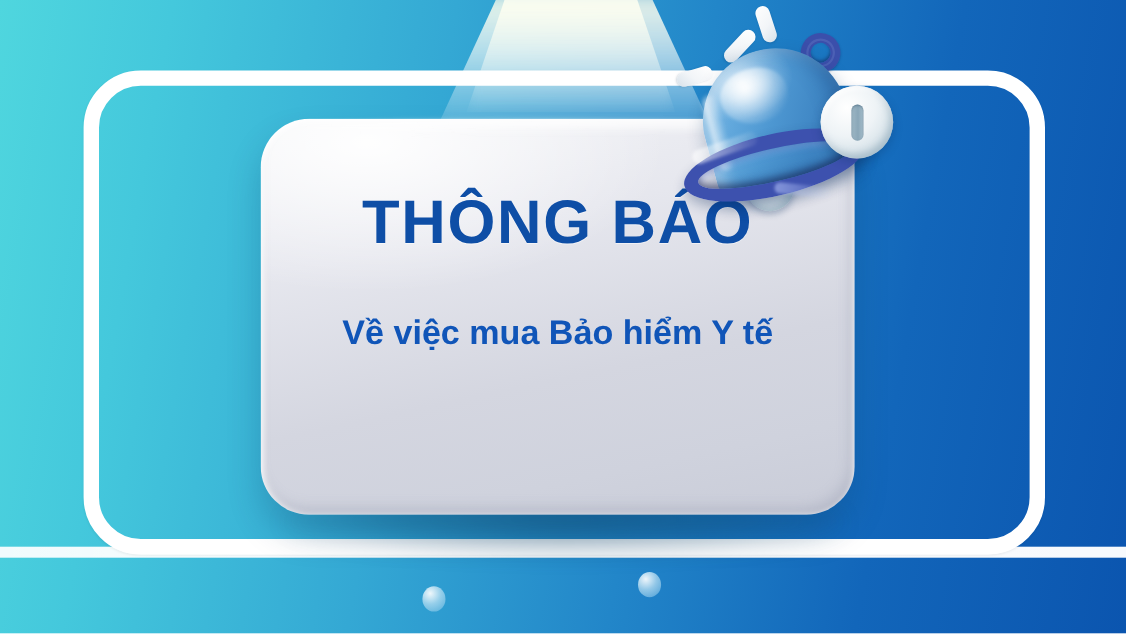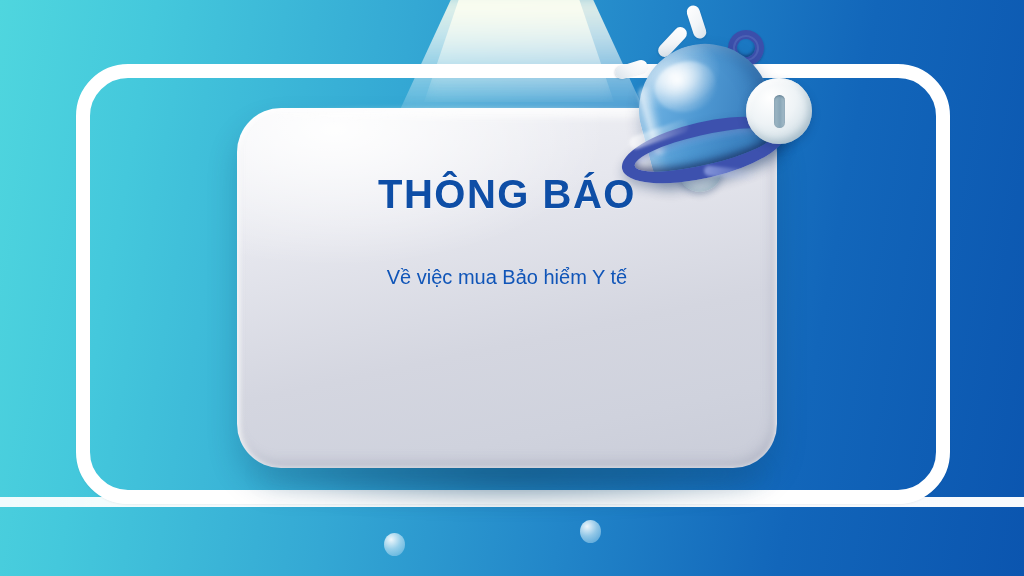--- a/index.html
+++ b/index.html
@@ -89,31 +89,31 @@
   }
 
   .card-text {
     position: absolute;
     left: 0; top: 0; width: 540px; height: 360px;
     display: flex; flex-direction: column;
     align-items: center; justify-content: flex-start;
     padding-top: 66px;
   }
   .title {
-    font-size: 40px;
+    font-size: 56px;
     font-weight: bold;
     letter-spacing: 1.5px;
     color: #0E4EA6;
     line-height: 1;
     text-shadow: 0 1px 0 rgba(255,255,255,0.5);
   }
   .subtitle {
     margin-top: 46px;
-    font-size: 20px;
-    font-weight: normal;
+    font-size: 31px;
+    font-weight: bold;
     color: #1055B8;
     line-height: 1.72;
     text-align: right;
   }
   .subtitle div { white-space: nowrap; }
 
   
   .bubble {
     position: absolute;
     border-radius: 50%;

